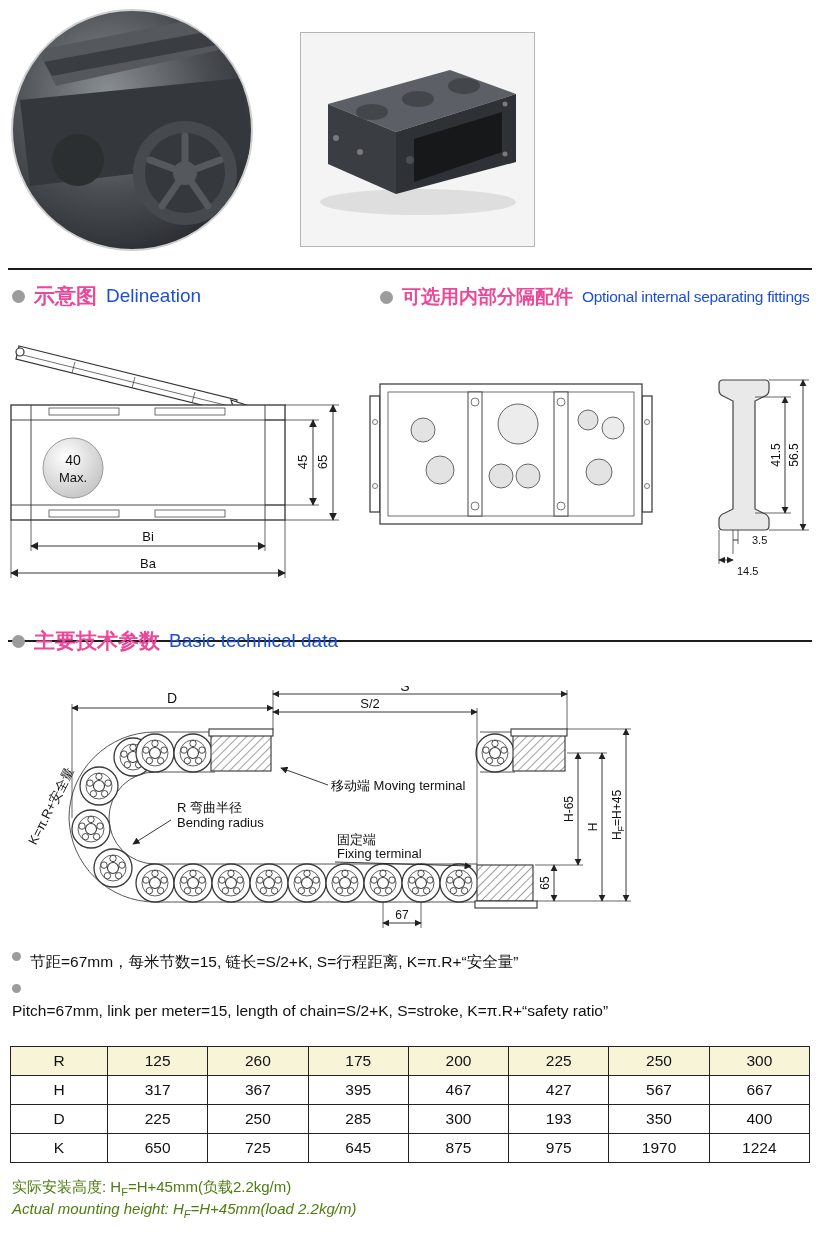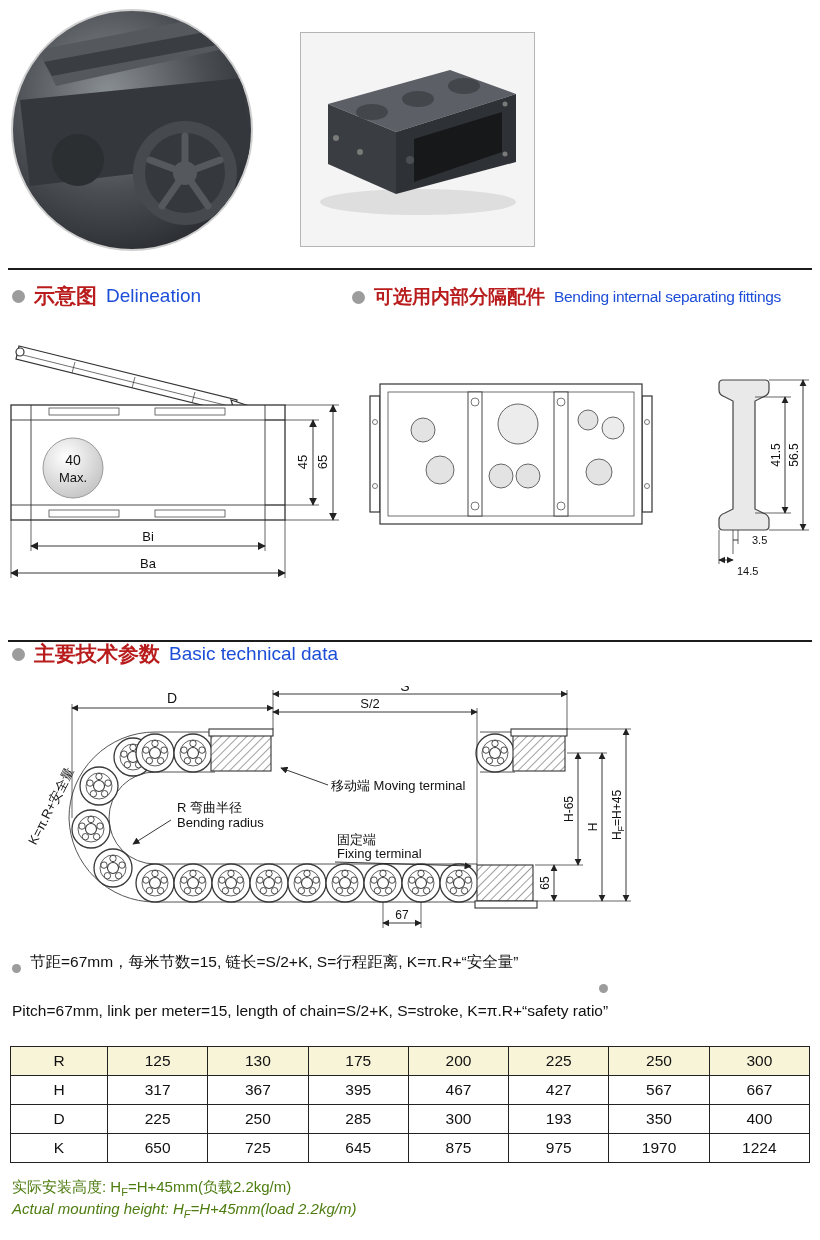--- a/index.html
+++ b/index.html
@@ -4,32 +4,32 @@
 <style>
   * { margin:0; padding:0; box-sizing:border-box; }
   html,body { width:820px; height:1240px; background:#fff; }
   body { font-family:"Liberation Sans", sans-serif; color:#111; }
   .page { position:relative; width:820px; height:1240px; background:#fff; overflow:hidden; }
 
   .divider { position:absolute; left:8px; width:804px; height:2px; background:#1c1c1c; }
 
   .sec-header { position:absolute; display:flex; align-items:center; gap:9px; white-space:nowrap; }
   .sec-bullet { width:13px; height:13px; border-radius:50%; background:#9c9c9c; flex:none; }
-  .sec-zh { color:#b91c1c; font-weight:bold; font-size:21px; }
+  .sec-zh { color:#ec4899; font-weight:bold; font-size:21px; }
   .sec-en { color:#1d4ed8; font-size:19px; }
   .sec-en.condensed { font-size:15.5px; letter-spacing:-0.3px; }
 
   .photo-circle { position:absolute; left:10px; top:8px; width:245px; height:245px; }
   .photo-rect { position:absolute; left:300px; top:32px; width:235px; height:215px; }
 
   .drawing { position:absolute; }
   svg { font-family:inherit; display:block; }
   svg text { fill:#111; }
 
-  .note { position:absolute; left:12px; display:flex; align-items:flex-end; gap:9px; font-size:15.5px; color:#111; white-space:nowrap; }
+  .note { position:absolute; left:12px; display:flex; align-items:flex-start; gap:9px; font-size:15.5px; color:#111; white-space:nowrap; }
   .note-bullet { width:9px; height:9px; border-radius:50%; background:#9c9c9c; flex:none; }
 
   .spec-table { position:absolute; left:10px; top:1046px; width:800px; border-collapse:collapse; table-layout:fixed; font-size:15.5px; }
   .spec-table td { border:1px solid #222; text-align:center; height:29px; padding:1px 2px; background:#fff; }
   .spec-table tr.head td { background:#f8f4d8; }
 
   .footer-line { position:absolute; left:12px; font-size:15px; color:#4d7c0f; white-space:nowrap; }
   .footer-line sub { font-size:11px; }
 </style>
 </head>
@@ -90,24 +90,24 @@
   </div>
 
   <div class="divider" style="top:268px;"></div>
 
   <div class="sec-header" style="left:12px; top:282px;">
     <span class="sec-bullet"></span>
     <span class="sec-zh">示意图</span>
     <span class="sec-en">Delineation</span>
   </div>
 
-  <div class="sec-header" style="left:352px; top:284px;">
+  <div class="sec-header" style="left:380px; top:284px;">
     <span class="sec-bullet"></span>
     <span class="sec-zh" style="font-size:19px;">可选用内部分隔配件</span>
-    <span class="sec-en condensed">Bending internal separating fittings</span>
+    <span class="sec-en condensed">Optional internal separating fittings</span>
   </div>
 
   <div class="drawing" style="left:5px; top:328px; width:340px; height:268px;">
     <svg viewBox="0 0 340 268" width="340" height="268">
       <defs>
         <marker id="arC" viewBox="0 0 10 10" refX="9" refY="5" markerWidth="9" markerHeight="9" orient="auto-start-reverse">
           <path d="M0,0L10,5L0,10z" fill="#222"></path>
         </marker>
         <radialGradient id="ballG" cx="38%" cy="32%" r="75%">
           <stop offset="0%" stop-color="#ffffff"></stop>
@@ -223,21 +223,21 @@
       <line x1="14" y1="192" x2="28" y2="192" stroke="#222" stroke-width="0.9" marker-start="url(#arE)" marker-end="url(#arE)"></line>
       <text x="75" y="87" text-anchor="middle" font-size="12" transform="rotate(-90 75 87)">41.5</text>
       <text x="93" y="87" text-anchor="middle" font-size="12" transform="rotate(-90 93 87)">56.5</text>
       <text x="47" y="176" font-size="11">3.5</text>
       <text x="32" y="207" font-size="11">14.5</text>
     </svg>
   </div>
 
   <div class="divider" style="top:640px;"></div>
 
-  <div class="sec-header" style="left:12px; top:640px;text-align:center;">
+  <div class="sec-header" style="left:12px; top:627px;text-align:center;">
     <span class="sec-bullet"></span>
     <span class="sec-zh">主要技术参数</span>
     <span class="sec-en">Basic technical data</span>
   </div>
 
   <div class="drawing" style="left:25px; top:686px; width:770px; height:260px;">
     <svg viewBox="0 0 770 260" width="770" height="260">
       <defs>
         <marker id="arF" viewBox="0 0 10 10" refX="9" refY="5" markerWidth="8" markerHeight="8" orient="auto-start-reverse">
           <path d="M0,0L10,5L0,10z" fill="#222"></path>
@@ -365,21 +365,21 @@
         <col>
         <col>
         <col>
         <col>
         <col>
     </colgroup>
     <tbody>
         <tr class="head">
       <td>R</td>
       <td>125</td>
-      <td>130</td>
+      <td>260</td>
       <td>175</td>
       <td>200</td>
       <td>225</td>
       <td>250</td>
       <td>300</td>
     </tr>
     <tr>
       <td>H</td>
       <td>317</td>
       <td>367</td>

